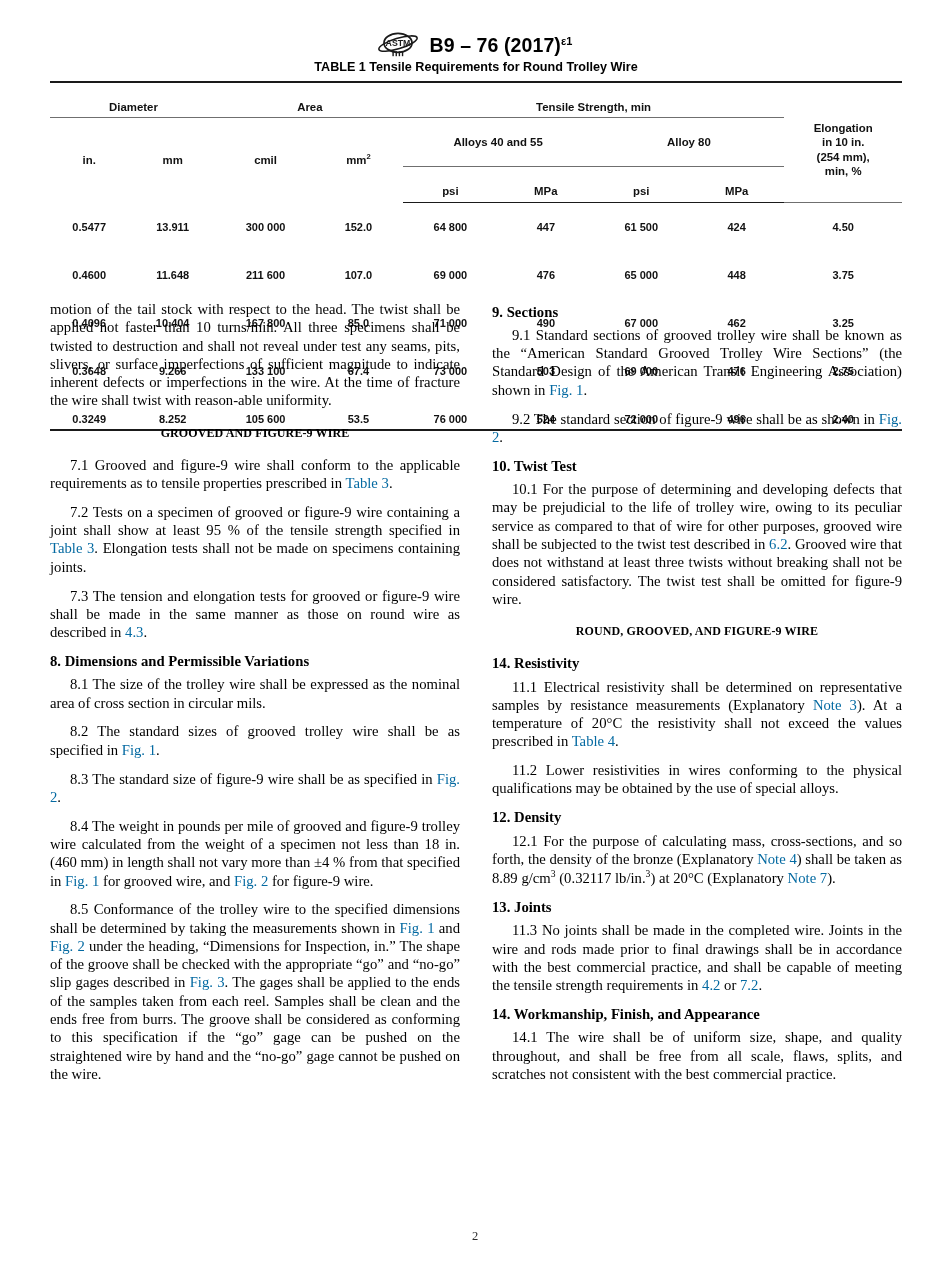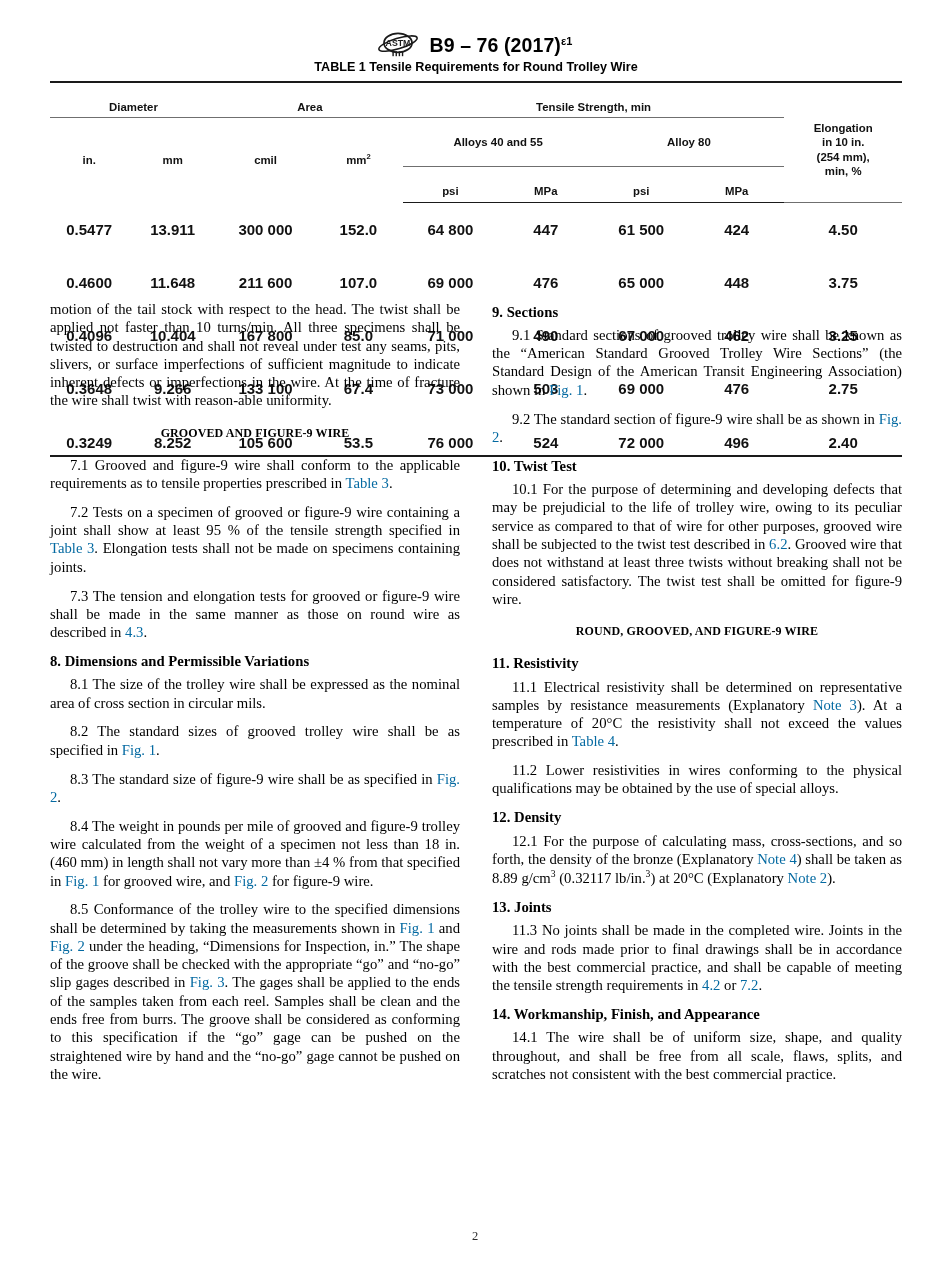--- a/index.html
+++ b/index.html
@@ -55,21 +55,21 @@
     font-weight: bold;
     text-align: center;
     vertical-align: middle;
     line-height: 1.28;
   }
   .rule-top-outer { border-top: 2.2px solid #1a1a1a; }
   tr.grp1 th { border-bottom: 1.1px solid #6f6f6f; padding-bottom: 2px; }
   tr.grp2 th.sub { border-bottom: 1.1px solid #6f6f6f; }
   tr.unitrow th { padding-bottom: 3px; }
   tr.headend th { border-bottom: 1.1px solid #1a1a1a; }
-  tbody td { font-size: 15px; padding-top: 1.2px; padding-bottom: 1.2px; }
+  tbody td { font-size: 11px; padding-top: 1.2px; padding-bottom: 1.2px; }
   tbody tr:last-child td { padding-bottom: 3px; }
   tfoot td { border-top: 2.2px solid #1a1a1a; padding: 0; height: 0; line-height: 0; font-size: 0; }
   .sup { font-size: 7.6px; vertical-align: super; }
   th.elong {
     vertical-align: middle;
     line-height: 1.3;
     padding-left: 2px;
     padding-right: 2px;
   }
   .colw-in    { width: 9.2%; }
@@ -267,26 +267,26 @@
 
     <h3 class="sec">9.  Sections</h3>
     <p class="para"><span>9.1  Standard sections of grooved trolley wire shall be known as the “American Standard Grooved Trolley Wire Sections” (the Standard Design of the American Transit Engineering Association) shown in </span><span class="xref">Fig. 1</span><span>.</span></p>
     <p class="para"><span>9.2  The standard section of figure-9 wire shall be as shown in </span><span class="xref">Fig. 2</span><span>.</span></p>
 
     <h3 class="sec">10.  Twist Test</h3>
     <p class="para"><span>10.1  For the purpose of determining and developing defects that may be prejudicial to the life of trolley wire, owing to its peculiar service as compared to that of wire for other purposes, grooved wire shall be subjected to the twist test described in </span><span class="xref">6.2</span><span>. Grooved wire that does not withstand at least three twists without breaking shall not be considered satisfactory. The twist test shall be omitted for figure-9 wire.</span></p>
 
     <h2 class="center-head">ROUND, GROOVED, AND FIGURE-9 WIRE</h2>
 
-    <h3 class="sec">11.  Resistivity</h3>
+    <h3 class="sec">14.  Resistivity</h3>
     <p class="para"><span>11.1  Electrical resistivity shall be determined on representative samples by resistance measurements (Explanatory </span><span class="xref">Note 3</span><span>). At a temperature of 20°C the resistivity shall not exceed the values prescribed in </span><span class="xref">Table 4</span><span>.</span></p>
     <p class="para">11.2  Lower resistivities in wires conforming to the physical qualifications may be obtained by the use of special alloys.</p>
 
     <h3 class="sec">12.  Density</h3>
-    <p class="para"><span>12.1  For the purpose of calculating mass, cross-sections, and so forth, the density of the bronze (Explanatory </span><span class="xref">Note 4</span><span>) shall be taken as 8.89 g/cm</span><sup class="ss">3</sup><span> (0.32117 lb/in.</span><sup class="ss">3</sup><span>) at 20°C (Explanatory </span><span class="xref">Note 2</span><span>).</span></p>
+    <p class="para"><span>12.1  For the purpose of calculating mass, cross-sections, and so forth, the density of the bronze (Explanatory </span><span class="xref">Note 4</span><span>) shall be taken as 8.89 g/cm</span><sup class="ss">3</sup><span> (0.32117 lb/in.</span><sup class="ss">3</sup><span>) at 20°C (Explanatory </span><span class="xref">Note 7</span><span>).</span></p>
 
     <h3 class="sec">13.  Joints</h3>
     <p class="para"><span>11.3  No joints shall be made in the completed wire. Joints in the wire and rods made prior to final drawings shall be in accordance with the best commercial practice, and shall be capable of meeting the tensile strength requirements in </span><span class="xref">4.2</span><span> or </span><span class="xref">7.2</span><span>.</span></p>
 
     <h3 class="sec">14.  Workmanship, Finish, and Appearance</h3>
     <p class="para">14.1  The wire shall be of uniform size, shape, and quality throughout, and shall be free from all scale, flaws, splits, and scratches not consistent with the best commercial practice.</p>
   </div>
 </div>
 
 <div class="pagenum">2</div>

